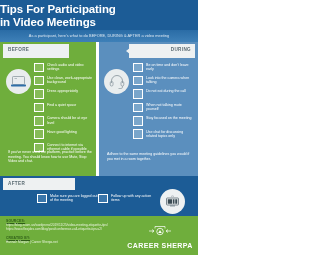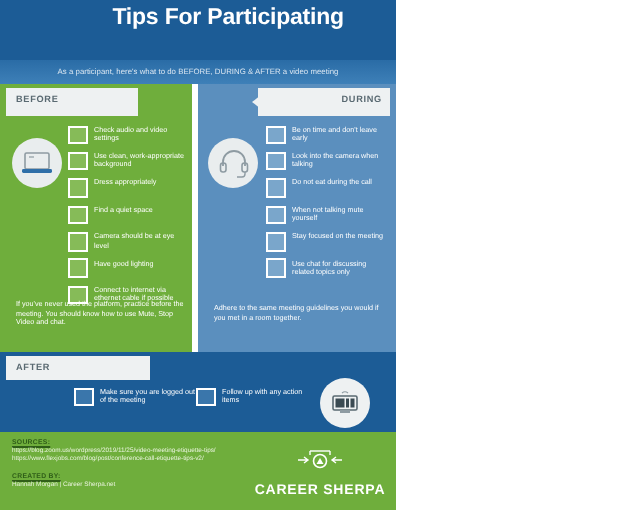--- a/index.html
+++ b/index.html
@@ -21,21 +21,21 @@
     position: absolute;
     left: 0; top: 0;
     width: 198px;
     height: 30px;
     background: #1c5c96;
   }
   .header-title {
     position: absolute;
     left: 0; top: 3px;
     width: 172px;
-    text-align: right;
+    text-align: left;
     color: #ffffff;
     font-size: 11.5px;
     font-weight: bold;
     line-height: 12.5px;
     letter-spacing: -0.1px;
   }
   .subbar {
     position: absolute;
     left: 0; top: 30px;
     width: 198px;
@@ -260,20 +260,21 @@
   }
 </style>
 </head>
 <body>
 
 <div id="page">
 
   <div class="header">
     <div class="header-title">
       <div>Tips For Participating</div>
+      <div>in Video Meetings</div>
     </div>
   </div>
 
   <div class="subbar">
     <div class="subbar-text">As a participant, here's what to do BEFORE, DURING &amp; AFTER a video meeting</div>
   </div>
 
   <div class="tabrow">
     <div class="tab tab-before">
       <div class="tab-plate"></div>

